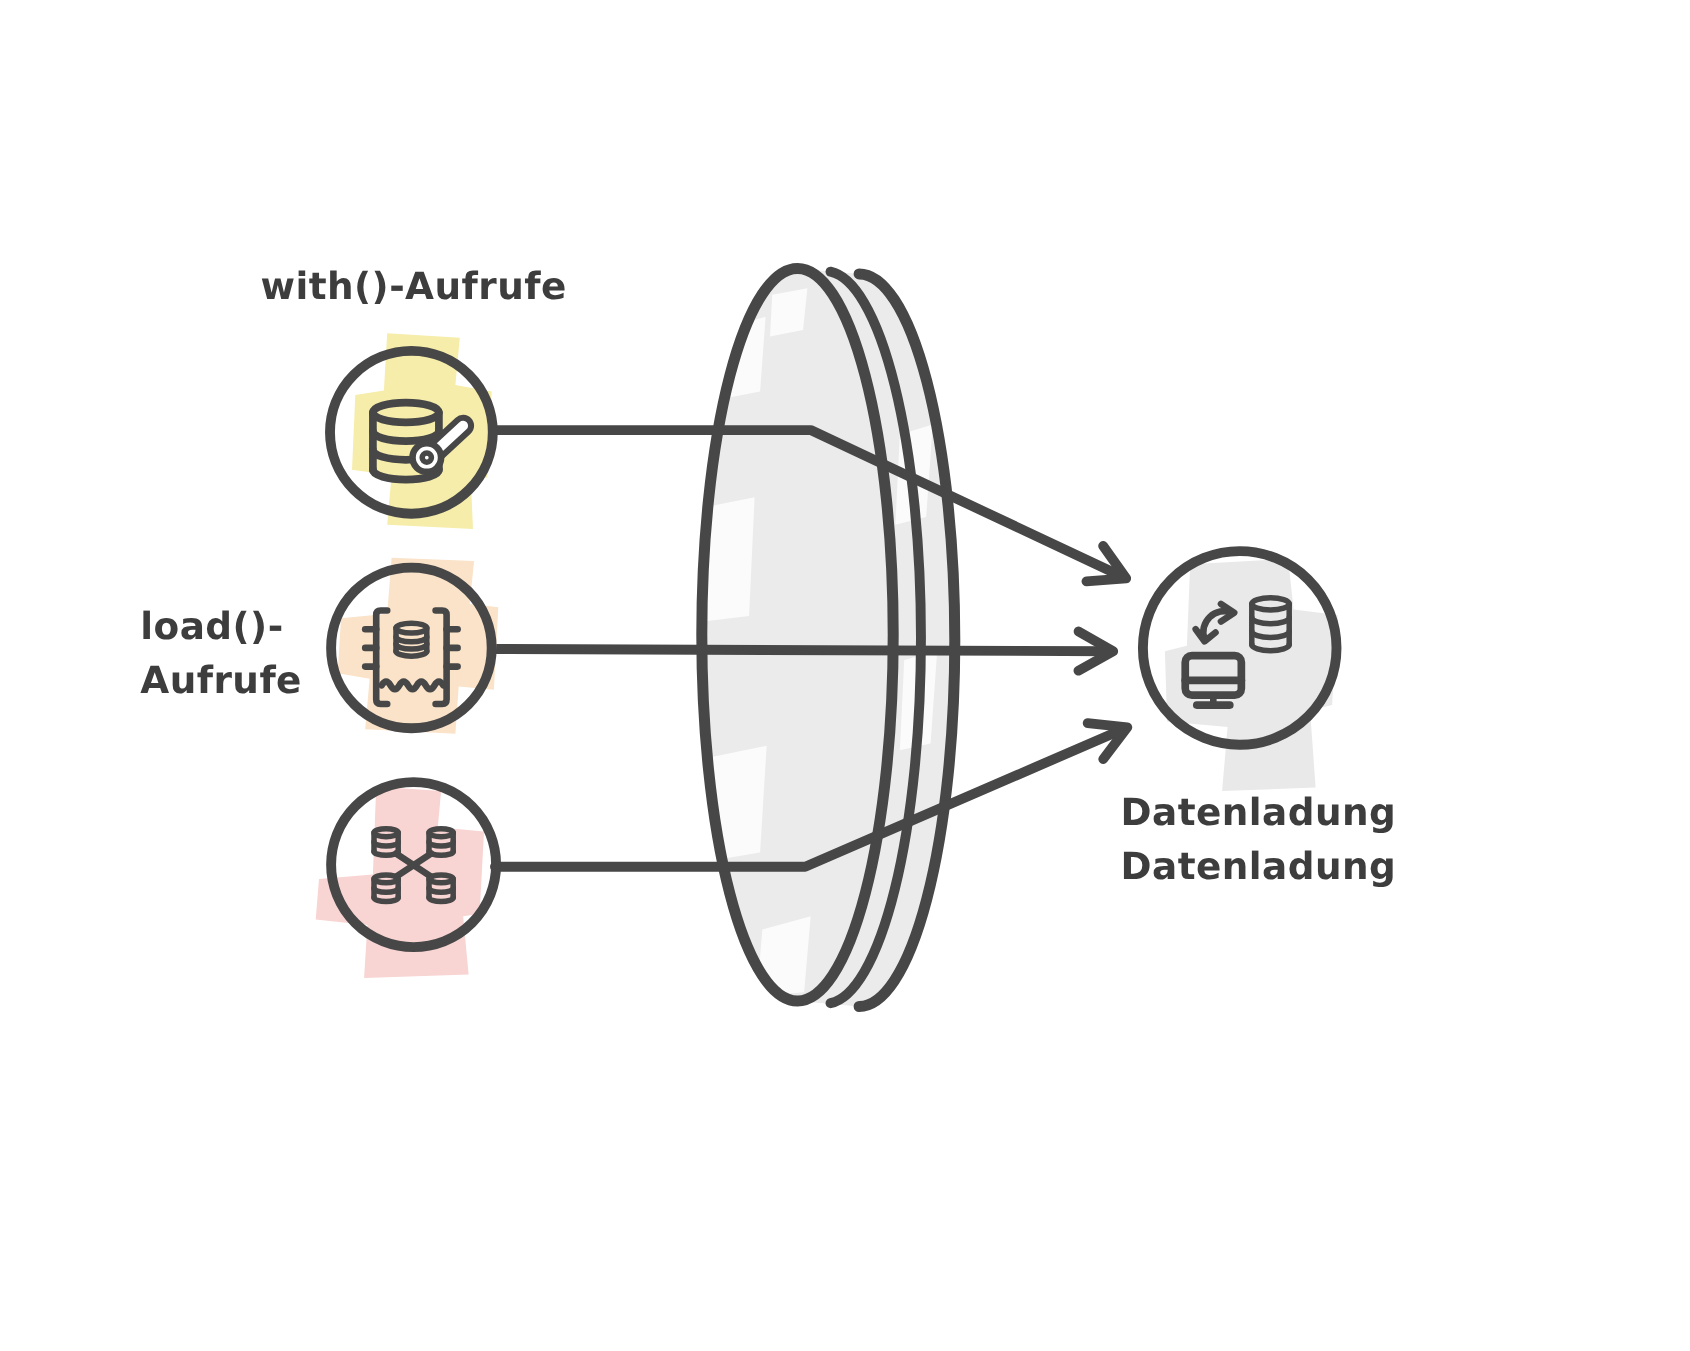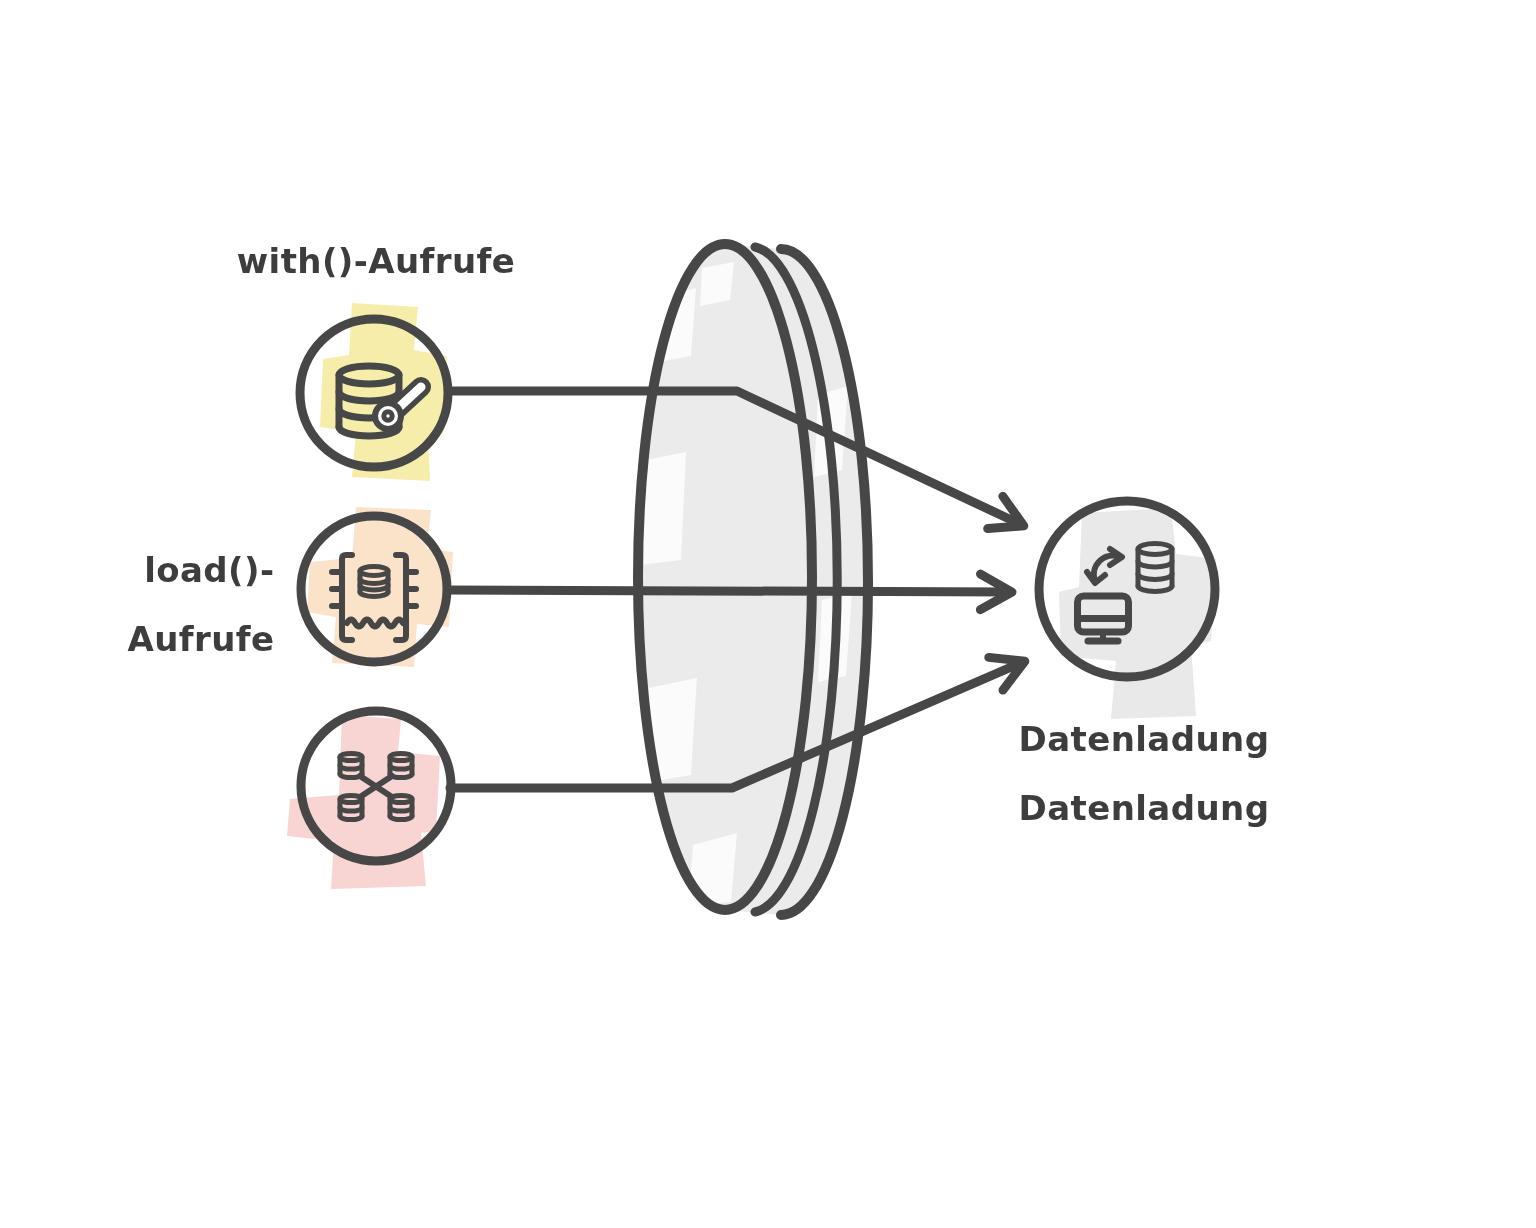--- a/index.html
+++ b/index.html
@@ -31,25 +31,25 @@
   .patch { fill: #ffffff; opacity: 0.78; }
 
   
   .label {
     position: absolute;
     transform: translate(-50%, -50%);
     color: var(--text, #3d3d3d);
     font-weight: 700;
     font-size: 34px;
     letter-spacing: 0.4px;
-    text-align: right;
+    text-align: left;
     line-height: 49px;
     white-space: nowrap;
   }
-  .label span { display: block; margin-top: 20px; }
+  .label span { display: block; }
 </style>
 </head>
 <body>
 
 <div class="stage">
 
   <svg width="1536" height="1228" viewBox="0 0 1536 1228">
     <defs>
       <marker id="arrowhead" viewBox="0 0 12 12" refX="9.5" refY="6" markerWidth="5.4" markerHeight="5.4" orient="auto" markerUnits="strokeWidth" overflow="visible">
         <path class="ink" d="M 2.2 1.6 L 10 6 L 2.2 10.4" stroke-width="2.2"></path>

